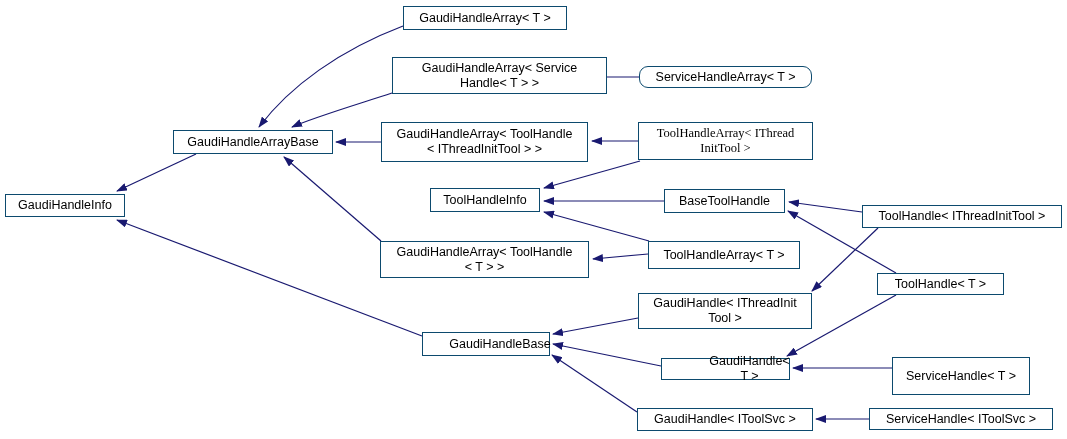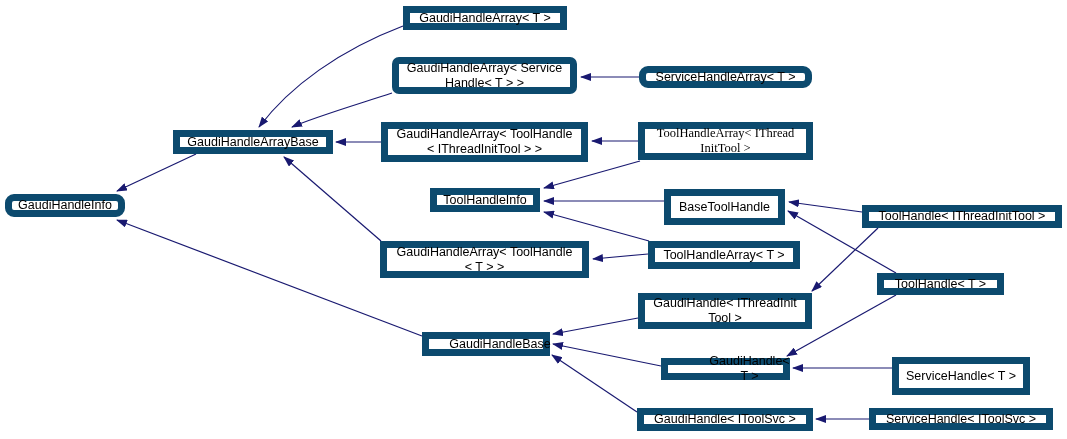--- a/index.html
+++ b/index.html
@@ -24,21 +24,21 @@
   }
   #edges-svg path.edge {
     fill: none;
     stroke: #191970;
     stroke-width: 1.2px;
   }
   .node {
     position: absolute;
     box-sizing: border-box;
     background: #ffffff;
-    border: 7px solid #0c4a6e;
+    border: 1px solid #0c4a6e;
     color: #000000;
     font-size: 12.5px;
     line-height: 15px;
     display: flex;
     align-items: center;
     justify-content: center;
     text-align: center;
     white-space: pre-line;
     cursor: pointer;
   }
@@ -69,35 +69,35 @@
       <path d="M896,273 L788,211" class="edge" marker-end="url(#arrow)"></path>
       <path d="M878,228 L812,291" class="edge" marker-end="url(#arrow)"></path>
       <path d="M638,318 L553,334" class="edge" marker-end="url(#arrow)"></path>
       <path d="M661,366 L553,344" class="edge" marker-end="url(#arrow)"></path>
       <path d="M896,295 L787,356" class="edge" marker-end="url(#arrow)"></path>
       <path d="M892,368 L793,368" class="edge" marker-end="url(#arrow)"></path>
       <path d="M637,412 L552,355" class="edge" marker-end="url(#arrow)"></path>
       <path d="M869,419 L816,419" class="edge" marker-end="url(#arrow)"></path>
     </svg>
   <div id="nodes-layer">
-      <div class="node" style="left: 5px; top: 194px; width: 120px; height: 23px; border-radius: 9px;">GaudiHandleInfo</div>
+      <div class="node" style="left: 5px; top: 194px; width: 120px; height: 23px;">GaudiHandleInfo</div>
       <div class="node" style="left: 173px; top: 130px; width: 160px; height: 24px;">GaudiHandleArrayBase</div>
       <div class="node" style="left: 403px; top: 6px; width: 164px; height: 24px;">GaudiHandleArray&lt; T &gt;</div>
-      <div class="node" style="left: 392px; top: 57px; width: 185px; height: 37px; border-radius: 7px;">GaudiHandleArray&lt; Service
+      <div class="node" style="left: 392px; top: 57px; width: 215px; height: 37px;">GaudiHandleArray&lt; Service
 Handle&lt; T &gt; &gt;</div>
       <div class="node" style="left: 381px; top: 122px; width: 207px; height: 40px;">GaudiHandleArray&lt; ToolHandle
 &lt; IThreadInitTool &gt; &gt;</div>
       <div class="node" style="left: 430px; top: 188px; width: 110px; height: 24px;">ToolHandleInfo</div>
       <div class="node" style="left: 380px; top: 241px; width: 209px; height: 37px;">GaudiHandleArray&lt; ToolHandle
 &lt; T &gt; &gt;</div>
       <div class="node" style="left: 422px; top: 332px; width: 128px; height: 24px; padding-left: 28px;">GaudiHandleBase</div>
       <div class="node" style="left: 639px; top: 66px; width: 173px; height: 22px; border-radius: 9px;">ServiceHandleArray&lt; T &gt;</div>
       <div class="node" style="left: 638px; top: 122px; width: 175px; height: 38px; font-family: Liberation Serif, serif;">ToolHandleArray&lt; IThread
 InitTool &gt;</div>
-      <div class="node" style="left: 664px; top: 189px; width: 121px; height: 36px;">BaseToolHandle</div>
+      <div class="node" style="left: 664px; top: 189px; width: 121px; height: 24px;">BaseToolHandle</div>
       <div class="node" style="left: 648px; top: 241px; width: 152px; height: 28px;">ToolHandleArray&lt; T &gt;</div>
       <div class="node" style="left: 638px; top: 293px; width: 174px; height: 36px;">GaudiHandle&lt; IThreadInit
 Tool &gt;</div>
       <div class="node" style="left: 661px; top: 358px; width: 129px; height: 22px; padding-left: 48px;">GaudiHandle&lt; T &gt;</div>
       <div class="node" style="left: 637px; top: 408px; width: 176px; height: 23px;">GaudiHandle&lt; IToolSvc &gt;</div>
       <div class="node" style="left: 862px; top: 205px; width: 200px; height: 23px;">ToolHandle&lt; IThreadInitTool &gt;</div>
       <div class="node" style="left: 877px; top: 273px; width: 127px; height: 22px;">ToolHandle&lt; T &gt;</div>
       <div class="node" style="left: 892px; top: 357px; width: 138px; height: 38px;">ServiceHandle&lt; T &gt;</div>
       <div class="node" style="left: 869px; top: 408px; width: 184px; height: 22px;">ServiceHandle&lt; IToolSvc &gt;</div>
     </div>

